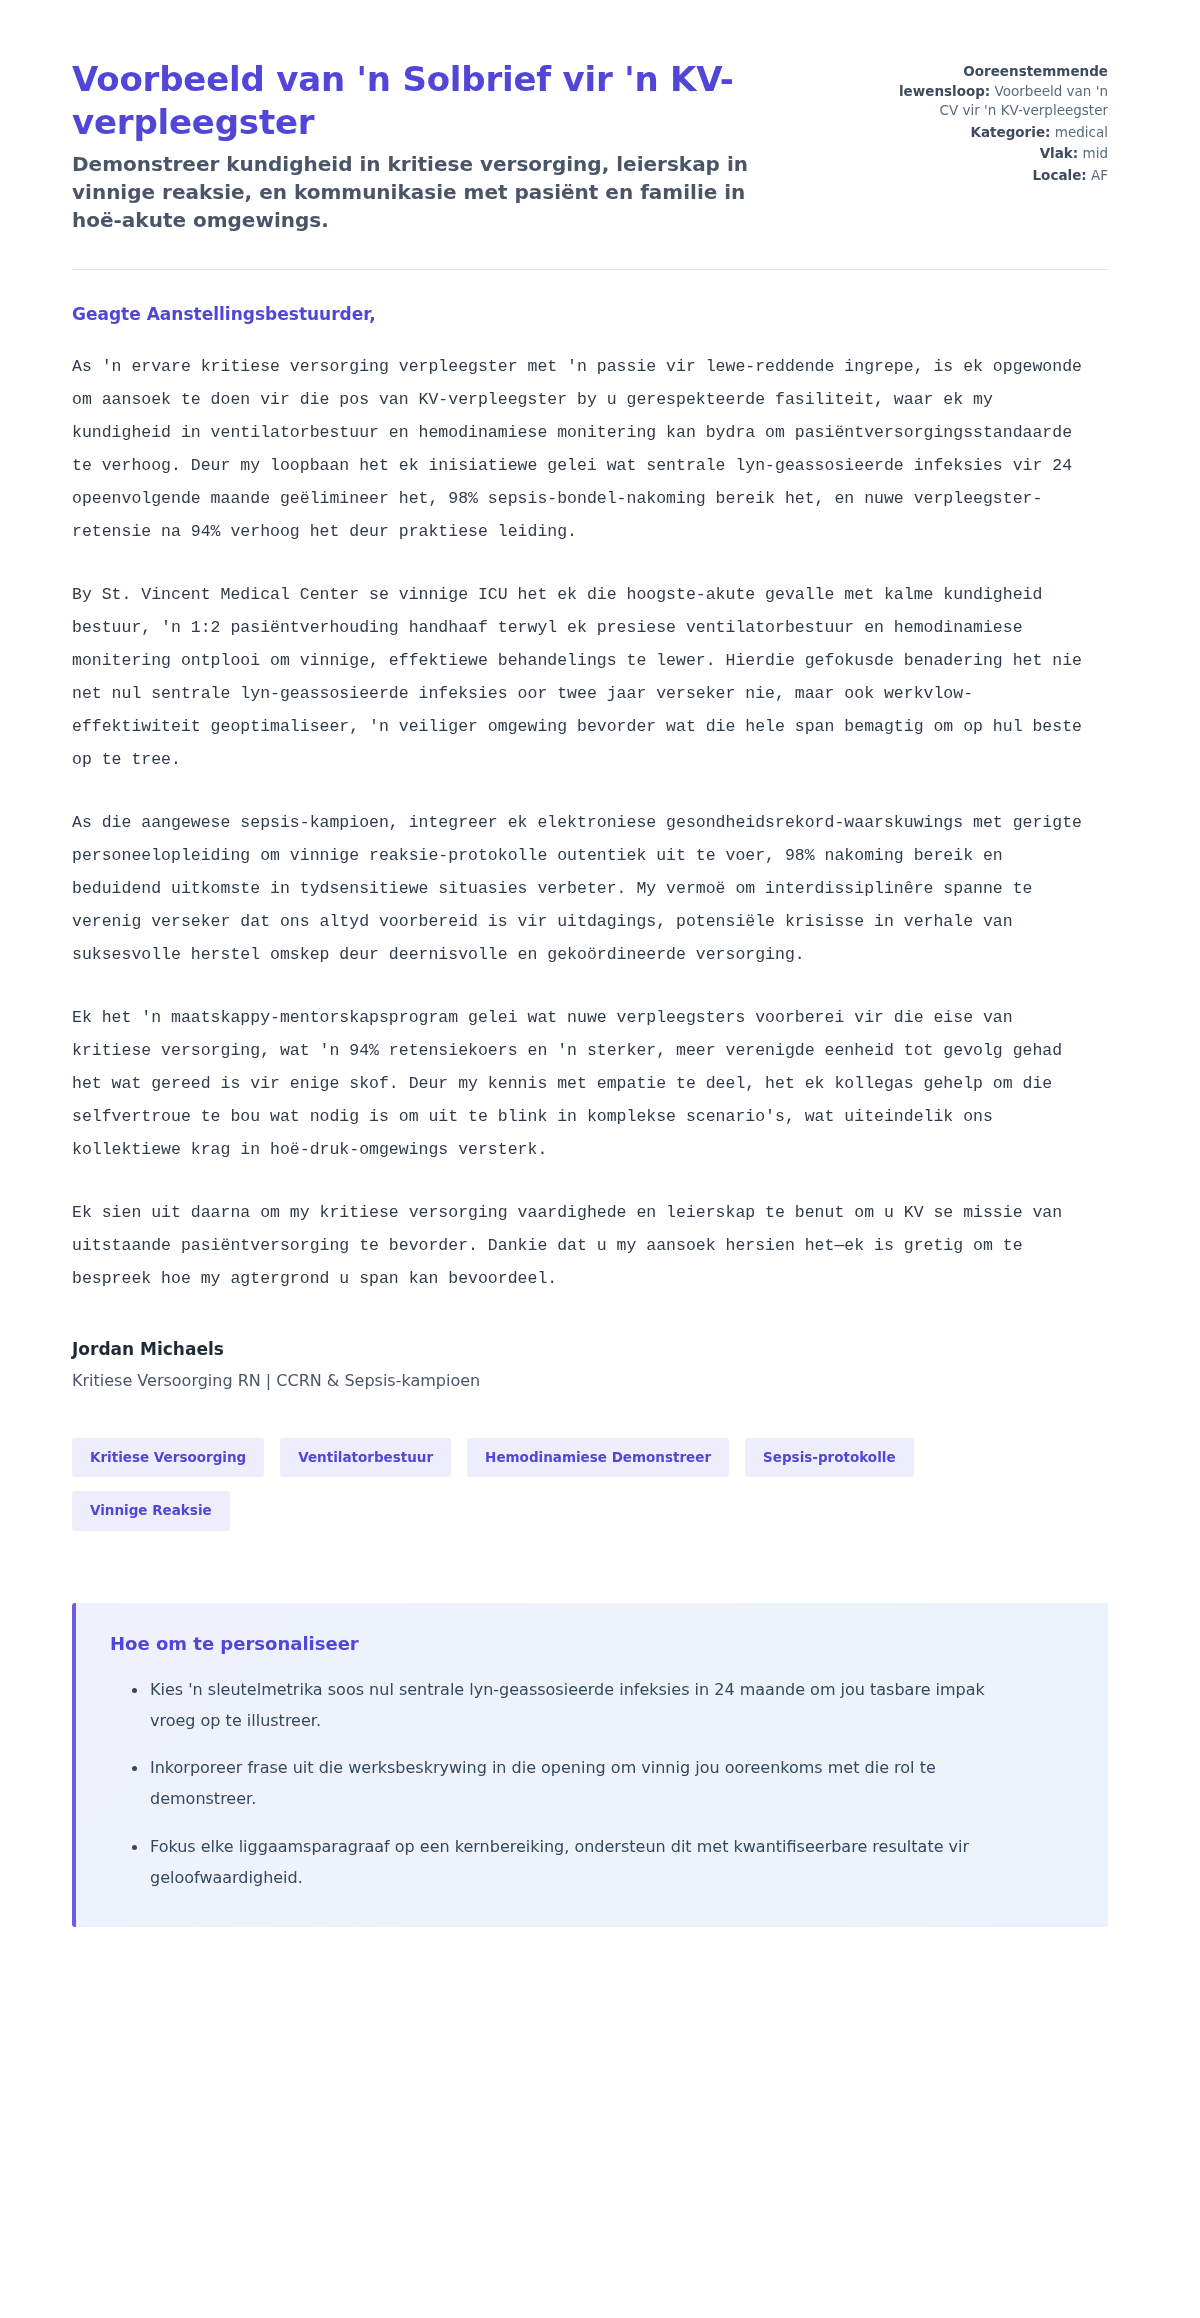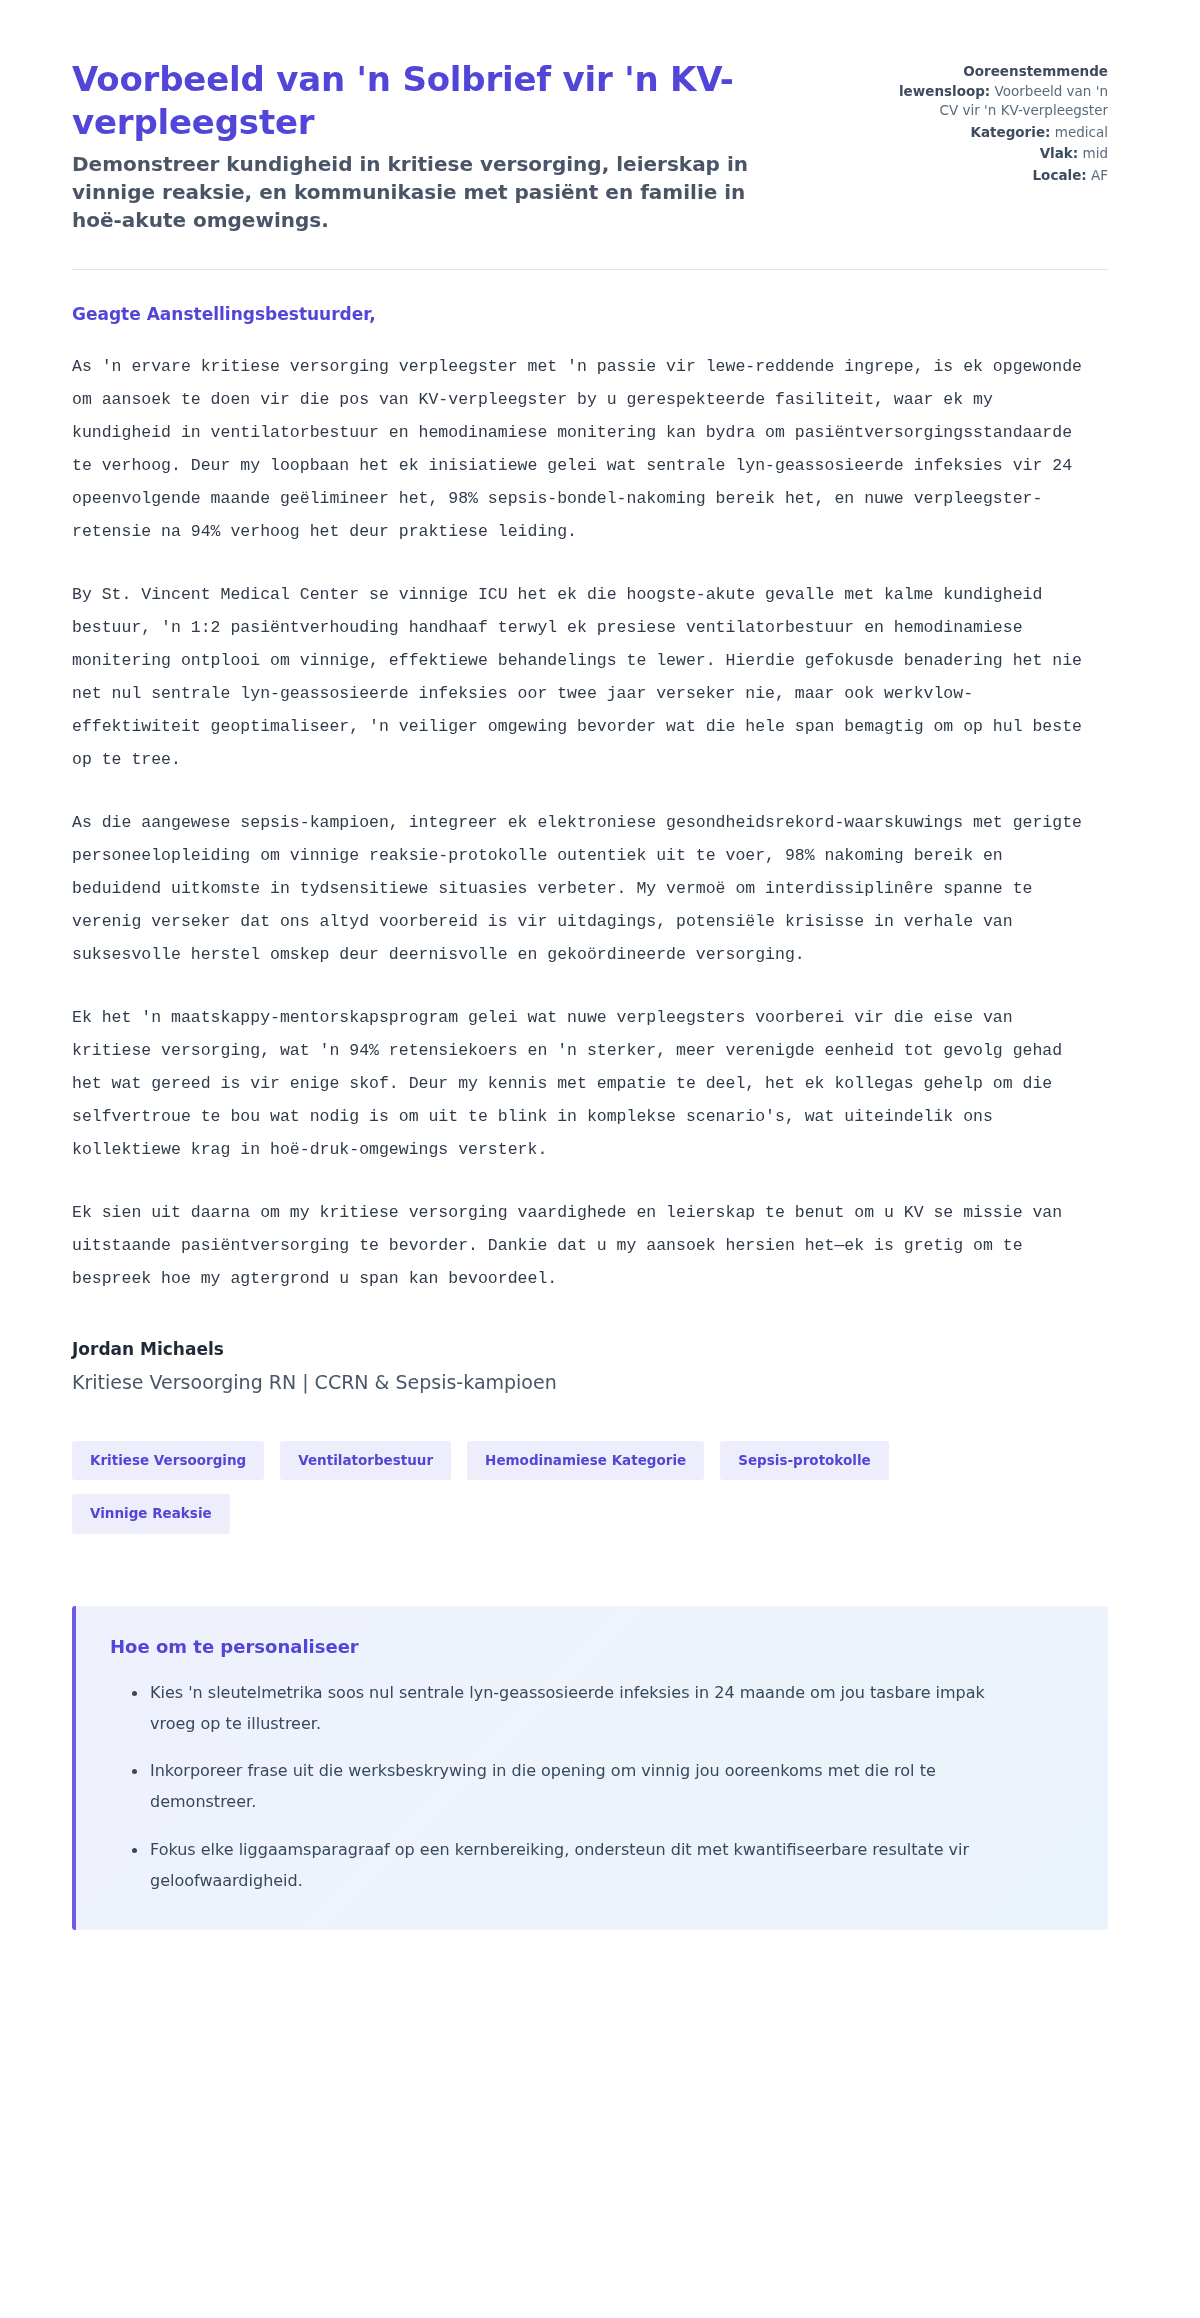--- a/index.html
+++ b/index.html
@@ -100,21 +100,21 @@
     margin-top: 44px;
   }
   .sign-name {
     margin: 0;
     font-size: 17px;
     font-weight: bold;
     color: #1f2a37;
   }
   .sign-role {
     margin: 12px 0 0 0;
-    font-size: 19px;
+    font-size: 16px;
     color: #4a5568;
   }
 
   
   .tags {
     margin-top: 48px;
     display: flex;
     flex-wrap: wrap;
     gap: 14px 16px;
     max-width: 960px;
@@ -218,21 +218,21 @@
 
     <div class="signature">
       <p class="sign-name">Jordan Michaels</p>
       <p class="sign-role">Kritiese Versoorging RN | CCRN &amp; Sepsis-kampioen</p>
     </div>
   </div>
 
   <div class="tags">
     <span class="tag">Kritiese Versoorging</span>
     <span class="tag">Ventilatorbestuur</span>
-    <span class="tag">Hemodinamiese Kategorie</span>
+    <span class="tag">Hemodinamiese Demonstreer</span>
     <span class="tag">Sepsis-protokolle</span>
     <span class="tag">Vinnige Reaksie</span>
   </div>
 
   <div class="callout">
     <p class="callout-title">Hoe om te personaliseer</p>
     <ul class="callout-list">
       <li>Kies 'n sleutelmetrika soos nul sentrale lyn-geassosieerde infeksies in 24 maande om jou tasbare impak vroeg op te illustreer.</li>
       <li>Inkorporeer frase uit die werksbeskrywing in die opening om vinnig jou ooreenkoms met die rol te demonstreer.</li>
       <li>Fokus elke liggaamsparagraaf op een kernbereiking, ondersteun dit met kwantifiseerbare resultate vir geloofwaardigheid.</li>

